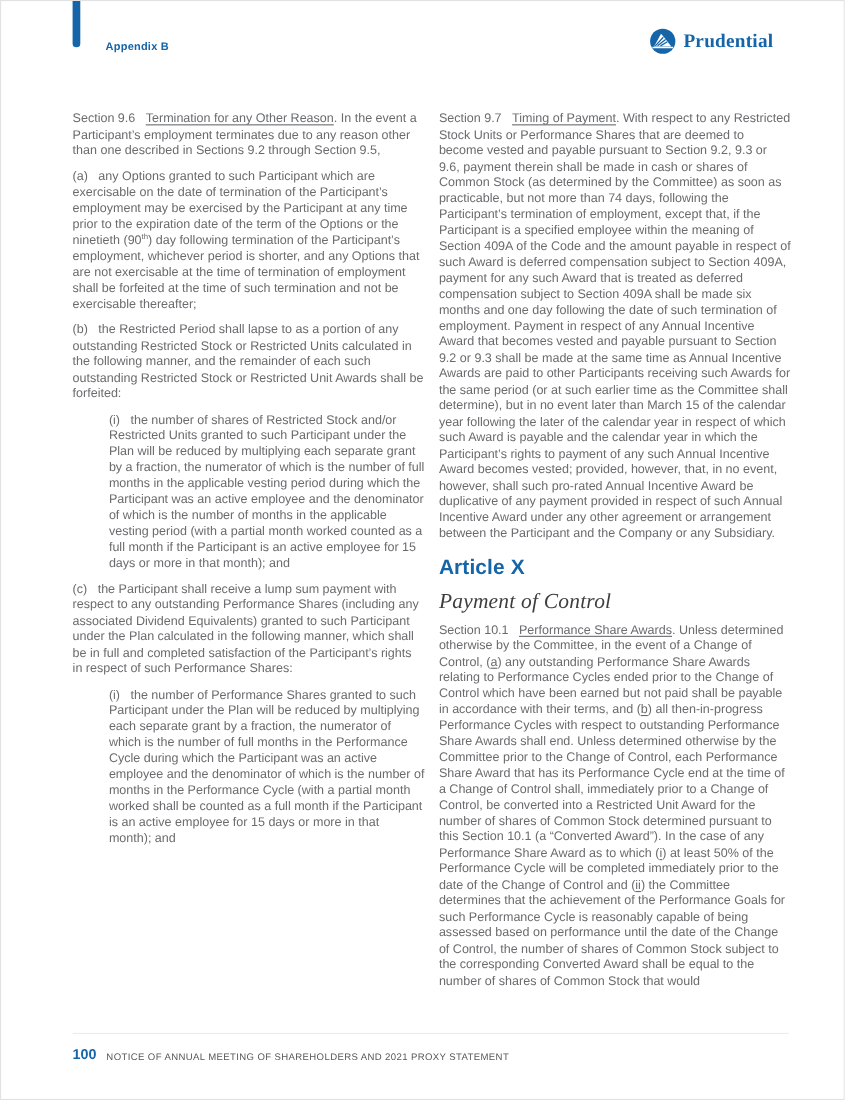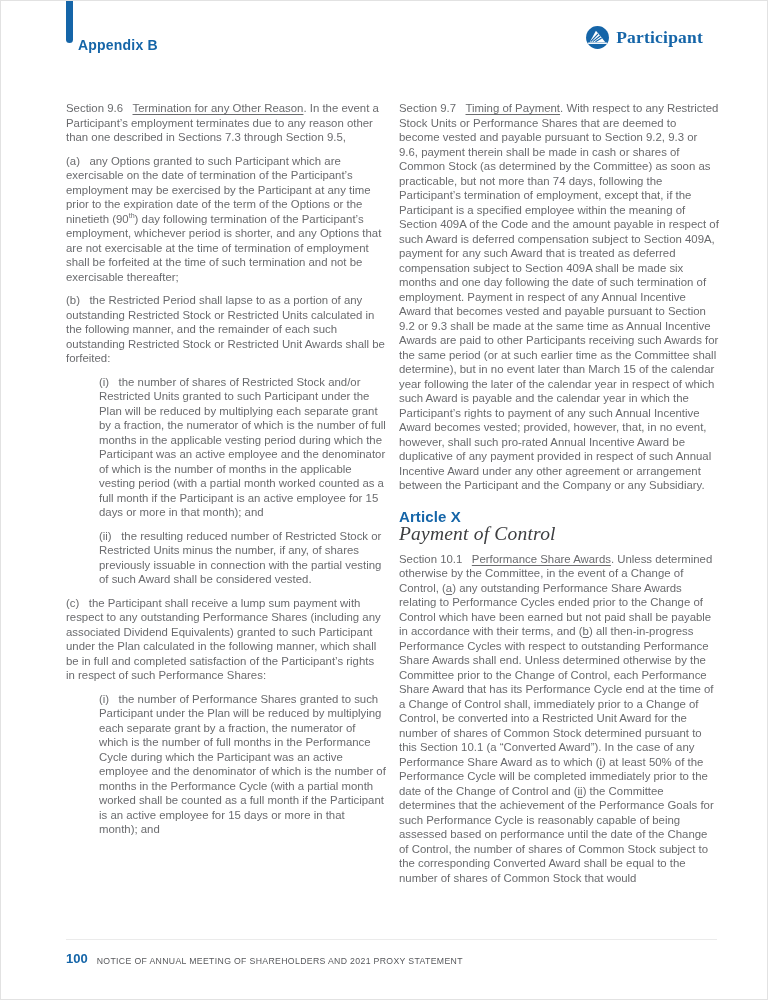--- a/index.html
+++ b/index.html
@@ -3,33 +3,33 @@
 <meta charset="utf-8">
 <style>
   html,body{margin:0;padding:0;background:#fff;}
   .page{
     position:relative;width:768px;height:1000px;box-sizing:border-box;
     background:#ffffff;border:1px solid #e2e2e2;overflow:hidden;
     font-family:"Liberation Sans",sans-serif;
   }
   
   .top-bar{position:absolute;left:65px;top:0;width:7px;height:42px;background:#1565a8;border-radius:0 0 3.5px 3.5px;}
-  .appendix-label{position:absolute;left:77px;top:36px;font-size:14px;font-weight:bold;color:#1565a8;letter-spacing:.2px;}
+  .appendix-label{position:absolute;left:95px;top:36px;font-size:10px;font-weight:bold;color:#1565a8;letter-spacing:.2px;}
   .logo{position:absolute;right:64px;top:24px;display:flex;align-items:center;gap:6px;}
   .logo svg{display:block;}
   .logo-text{font-family:"Liberation Serif",serif;font-weight:bold;font-size:17.5px;color:#1565a8;letter-spacing:.2px;}
   
   .columns{position:absolute;left:65px;top:100px;width:653px;display:flex;gap:13px;}
   .col{width:320px;color:#6a6b6e;font-size:11.4px;line-height:14.5px;}
   .para{margin:0 0 9px 0;}
   .para.indent{padding-left:33px;}
   .u{text-decoration:underline;text-underline-offset:2px;}
   sup{font-size:.62em;line-height:0;vertical-align:super;}
   .article-heading{
-    margin:17px 0 3px 0;font-size:15px;font-weight:bold;color:#1565a8;
+    margin:17px 0 17px 0;font-size:19px;font-weight:bold;color:#1565a8;
     font-family:"Liberation Sans",sans-serif;letter-spacing:.1px;
   }
   .italic-heading{
     margin:0 0 10px 0;font-family:"Liberation Serif",serif;font-style:italic;
     font-weight:normal;font-size:19.5px;color:#3d3e40;letter-spacing:.2px;
   }
   
   .footer-rule{position:absolute;left:65px;right:50px;top:938px;border-top:1px solid #ebebeb;}
   .footer{position:absolute;left:65px;top:950px;display:flex;align-items:flex-end;gap:9px;}
   .page-num{font-size:13px;font-weight:bold;color:#1565a8;}
@@ -43,30 +43,29 @@
   <div class="top-bar"></div>
   <div class="appendix-label">Appendix B</div>
 
   <div class="logo">
     <svg width="25" height="25" viewBox="0 0 24 24">
       <circle cx="12" cy="12" r="11" fill="#1565a8"></circle>
       <path d="M4.5 16.5 L10.5 5.5 L14 9.5 L19.5 16.5 Z" fill="#ffffff"></path>
       <path d="M5.5 16 L12.5 8.5 M7.5 16 L14.5 10.5 M10 16 L16 12.5" stroke="#1565a8" stroke-width="1.1" fill="none"></path>
       <path d="M3 17.5 H21" stroke="#ffffff" stroke-width="1.4"></path>
     </svg>
-    <span class="logo-text">Participant</span>
+    <span class="logo-text">Prudential</span>
   </div>
 
   <div class="columns">
     <div class="col">
-        <p class="para"><span>Section 9.6&nbsp;&nbsp;&nbsp;</span><span class="u">Termination for any Other Reason</span><span>. In the event a Participant’s employment terminates due to any reason other than one described in Sections 7.3 through Section 9.5,</span></p>
+        <p class="para"><span>Section 9.6&nbsp;&nbsp;&nbsp;</span><span class="u">Termination for any Other Reason</span><span>. In the event a Participant’s employment terminates due to any reason other than one described in Sections 9.2 through Section 9.5,</span></p>
         <p class="para"><span>(a)&nbsp;&nbsp;&nbsp;any Options granted to such Participant which are exercisable on the date of termination of the Participant’s employment may be exercised by the Participant at any time prior to the expiration date of the term of the Options or the ninetieth (90</span><sup>th</sup><span>) day following termination of the Participant’s employment, whichever period is shorter, and any Options that are not exercisable at the time of termination of employment shall be forfeited at the time of such termination and not be exercisable thereafter;</span></p>
         <p class="para"><span>(b)&nbsp;&nbsp;&nbsp;the Restricted Period shall lapse to as a portion of any outstanding Restricted Stock or Restricted Units calculated in the following manner, and the remainder of each such outstanding Restricted Stock or Restricted Unit Awards shall be forfeited:</span></p>
         <p class="para indent"><span>(i)&nbsp;&nbsp;&nbsp;the number of shares of Restricted Stock and/or Restricted Units granted to such Participant under the Plan will be reduced by multiplying each separate grant by a fraction, the numerator of which is the number of full months in the applicable vesting period during which the Participant was an active employee and the denominator of which is the number of months in the applicable vesting period (with a partial month worked counted as a full month if the Participant is an active employee for 15 days or more in that month); and</span></p>
-        <p class="para indent"><span>(ii)&nbsp;&nbsp;&nbsp;the resulting reduced number of Restricted Stock or Restricted Units minus the number, if any, of shares previously issuable in connection with the partial vesting of such Award shall be considered vested.</span></p>
         <p class="para"><span>(c)&nbsp;&nbsp;&nbsp;the Participant shall receive a lump sum payment with respect to any outstanding Performance Shares (including any associated Dividend Equivalents) granted to such Participant under the Plan calculated in the following manner, which shall be in full and completed satisfaction of the Participant’s rights in respect of such Performance Shares:</span></p>
         <p class="para indent"><span>(i)&nbsp;&nbsp;&nbsp;the number of Performance Shares granted to such Participant under the Plan will be reduced by multiplying each separate grant by a fraction, the numerator of which is the number of full months in the Performance Cycle during which the Participant was an active employee and the denominator of which is the number of months in the Performance Cycle (with a partial month worked shall be counted as a full month if the Participant is an active employee for 15 days or more in that month); and</span></p>
       </div>
     <div class="col">
         <p class="para"><span>Section 9.7&nbsp;&nbsp;&nbsp;</span><span class="u">Timing of Payment</span><span>. With respect to any Restricted Stock Units or Performance Shares that are deemed to become vested and payable pursuant to Section 9.2, 9.3 or 9.6, payment therein shall be made in cash or shares of Common Stock (as determined by the Committee) as soon as practicable, but not more than 74 days, following the Participant’s termination of employment, except that, if the Participant is a specified employee within the meaning of Section 409A of the Code and the amount payable in respect of such Award is deferred compensation subject to Section 409A, payment for any such Award that is treated as deferred compensation subject to Section 409A shall be made six months and one day following the date of such termination of employment. Payment in respect of any Annual Incentive Award that becomes vested and payable pursuant to Section 9.2 or 9.3 shall be made at the same time as Annual Incentive Awards are paid to other Participants receiving such Awards for the same period (or at such earlier time as the Committee shall determine), but in no event later than March 15 of the calendar year following the later of the calendar year in respect of which such Award is payable and the calendar year in which the Participant’s rights to payment of any such Annual Incentive Award becomes vested; provided, however, that, in no event, however, shall such pro-rated Annual Incentive Award be duplicative of any payment provided in respect of such Annual Incentive Award under any other agreement or arrangement between the Participant and the Company or any Subsidiary.</span></p>
         <h2 class="article-heading"><span>Article X</span></h2>
         <h3 class="italic-heading"><span>Payment of Control</span></h3>
         <p class="para"><span>Section 10.1&nbsp;&nbsp;&nbsp;</span><span class="u">Performance Share Awards</span><span>. Unless determined otherwise by the Committee, in the event of a Change of Control, (</span><span class="u">a</span><span>) any outstanding Performance Share Awards relating to Performance Cycles ended prior to the Change of Control which have been earned but not paid shall be payable in accordance with their terms, and (</span><span class="u">b</span><span>) all then-in-progress Performance Cycles with respect to outstanding Performance Share Awards shall end. Unless determined otherwise by the Committee prior to the Change of Control, each Performance Share Award that has its Performance Cycle end at the time of a Change of Control shall, immediately prior to a Change of Control, be converted into a Restricted Unit Award for the number of shares of Common Stock determined pursuant to this Section 10.1 (a “Converted Award”). In the case of any Performance Share Award as to which (</span><span class="u">i</span><span>) at least 50% of the Performance Cycle will be completed immediately prior to the date of the Change of Control and (</span><span class="u">ii</span><span>) the Committee determines that the achievement of the Performance Goals for such Performance Cycle is reasonably capable of being assessed based on performance until the date of the Change of Control, the number of shares of Common Stock subject to the corresponding Converted Award shall be equal to the number of shares of Common Stock that would</span></p>
       </div>
   </div>

